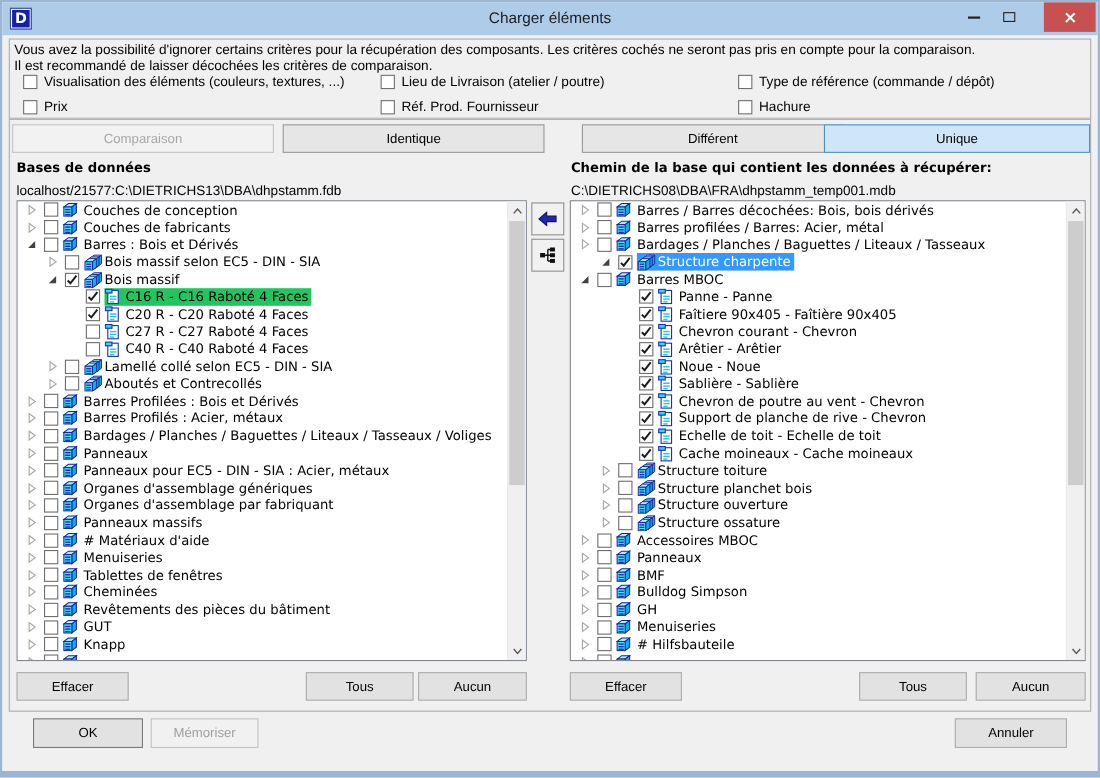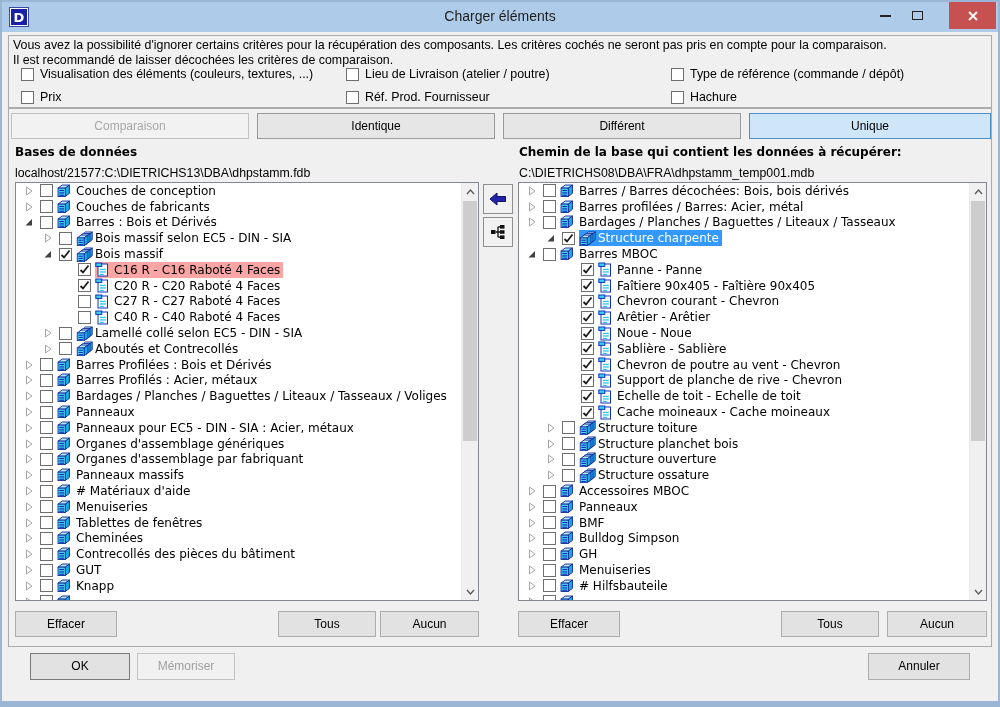--- a/index.html
+++ b/index.html
@@ -36,21 +36,21 @@
   .tree{position:absolute;top:73px;height:419px;background:#fff;border:1px solid #828790;overflow:hidden;}
   .tree .rows{position:absolute;left:0;top:0;right:17px;bottom:0;overflow:hidden;}
   .trow{height:15.8px;display:flex;align-items:center;white-space:nowrap;
     font:12px "DejaVu Sans",sans-serif;color:#000;}
   .twisty{width:16px;flex:none;display:inline-flex;align-items:center;}
   .tcb{width:13px;height:13px;border:1px solid #6e6e6e;background:#fff;flex:none;margin-right:4px;
     position:relative;display:inline-flex;align-items:center;justify-content:center;}
   .tcontent{display:inline-flex;align-items:center;height:15.8px;padding-right:3px;justify-content:flex-end;}
   .ticon{width:17px;height:15px;flex:none;margin-right:2px;display:inline-flex;align-items:center;}
   .sel-active .tcontent{background:var(--selection_blue);color:#fff;}
-  .sel-inactive .tcontent{background:#fca5a5;}
+  .sel-inactive .tcontent{background:#22c55e;}
   .vscroll{position:absolute;top:0;right:0;bottom:0;width:17px;background:#f0f0f0;border-left:1px solid #eaeaea;}
   .sarrow{position:absolute;left:0;width:16px;height:17px;display:flex;align-items:center;justify-content:center;}
   .sarrow.up{top:0;} .sarrow.down{bottom:0;}
   .sthumb{position:absolute;left:1px;width:14px;background:#cdcdcd;}
   .xfer{position:absolute;left:474px;width:30px;height:30px;background:#f1f1f1;border:1px solid #8f8f8f;
     display:flex;align-items:center;justify-content:center;}
   .btn{position:absolute;height:26px;line-height:24px;text-align:center;font-size:12px;color:#000;
     background:var(--button_bg);border:1px solid var(--button_border);}
   .btn.disabled{background:#f1f1f1;border-color:#c3c3c3;color:#9f9f9f;}
   .btn.default{border-color:#7a7a7a;}
@@ -104,21 +104,21 @@
     </div>
     <div class="crit" style="left:662px;top:54px;">
       <span class="cb"></span>
       <span>Hachure</span>
     </div>
   </div>
 
   <div class="frame" id="frameB">
     <div class="tab disabled" style="left:2px;width:238px;">Comparaison</div>
     <div class="tab" style="left:248px;width:238px;">Identique</div>
-    <div class="tab" style="left:494px;width:238px;">Différent</div>
+    <div class="tab" style="left:520px;width:238px;">Différent</div>
     <div class="tab active" style="left:740px;width:242px;">Unique</div>
 
     <div class="panel-title" style="left:6px;">Bases de données</div>
     <div class="panel-title" style="left:510px;">Chemin de la base qui contient les données à récupérer:</div>
     <div class="panel-path" style="left:6px;">localhost/21577:C:\DIETRICHS13\DBA\dhpstamm.fdb</div>
     <div class="panel-path" style="left:510px;">C:\DIETRICHS08\DBA\FRA\dhpstamm_temp001.mdb</div>
 
     <div class="tree" style="left:6px;width:464px;">
       <div class="rows" id="left-tree-rows">
           <div class="trow" style="padding-left: 8px;">
@@ -679,21 +679,21 @@
               <span class="ticon">
                 <svg width="14" height="14" viewBox="0 0 13.5 13.5">
                   <polygon points="1,4 5,1 12,1 8,4" fill="#aeeffa" stroke="#16279b" stroke-width="0.9"></polygon>
                   <polygon points="8,4 12,1 12,9 8,12" fill="#17a9e8" stroke="#16279b" stroke-width="0.9"></polygon>
                   <rect x="1" y="4" width="7" height="8" fill="#49e0f5" stroke="#16279b" stroke-width="0.9"></rect>
                   <rect x="2.2" y="5.7" width="4.6" height="1.2" fill="#0d2fbb"></rect>
                   <rect x="2.2" y="8" width="4.6" height="1.2" fill="#0d2fbb"></rect>
                   <rect x="2.2" y="10.2" width="4.6" height="1.2" fill="#0d2fbb"></rect>
                 </svg>
               </span>
-              <span>Contrecollés des pièces du bâtiment</span>
+              <span>Revêtements des pièces du bâtiment</span>
             </span>
           </div>
           <div class="trow" style="padding-left: 8px;">
             <span class="twisty">
               <svg width="10" height="10" viewBox="0 0 10 10">
                 <polygon points="2.5,1 2.5,9 8,5" fill="#fff" stroke="#a6a6a6"></polygon>
               </svg>
             </span>
             <span class="tcb"></span>
             <span class="tcontent">

